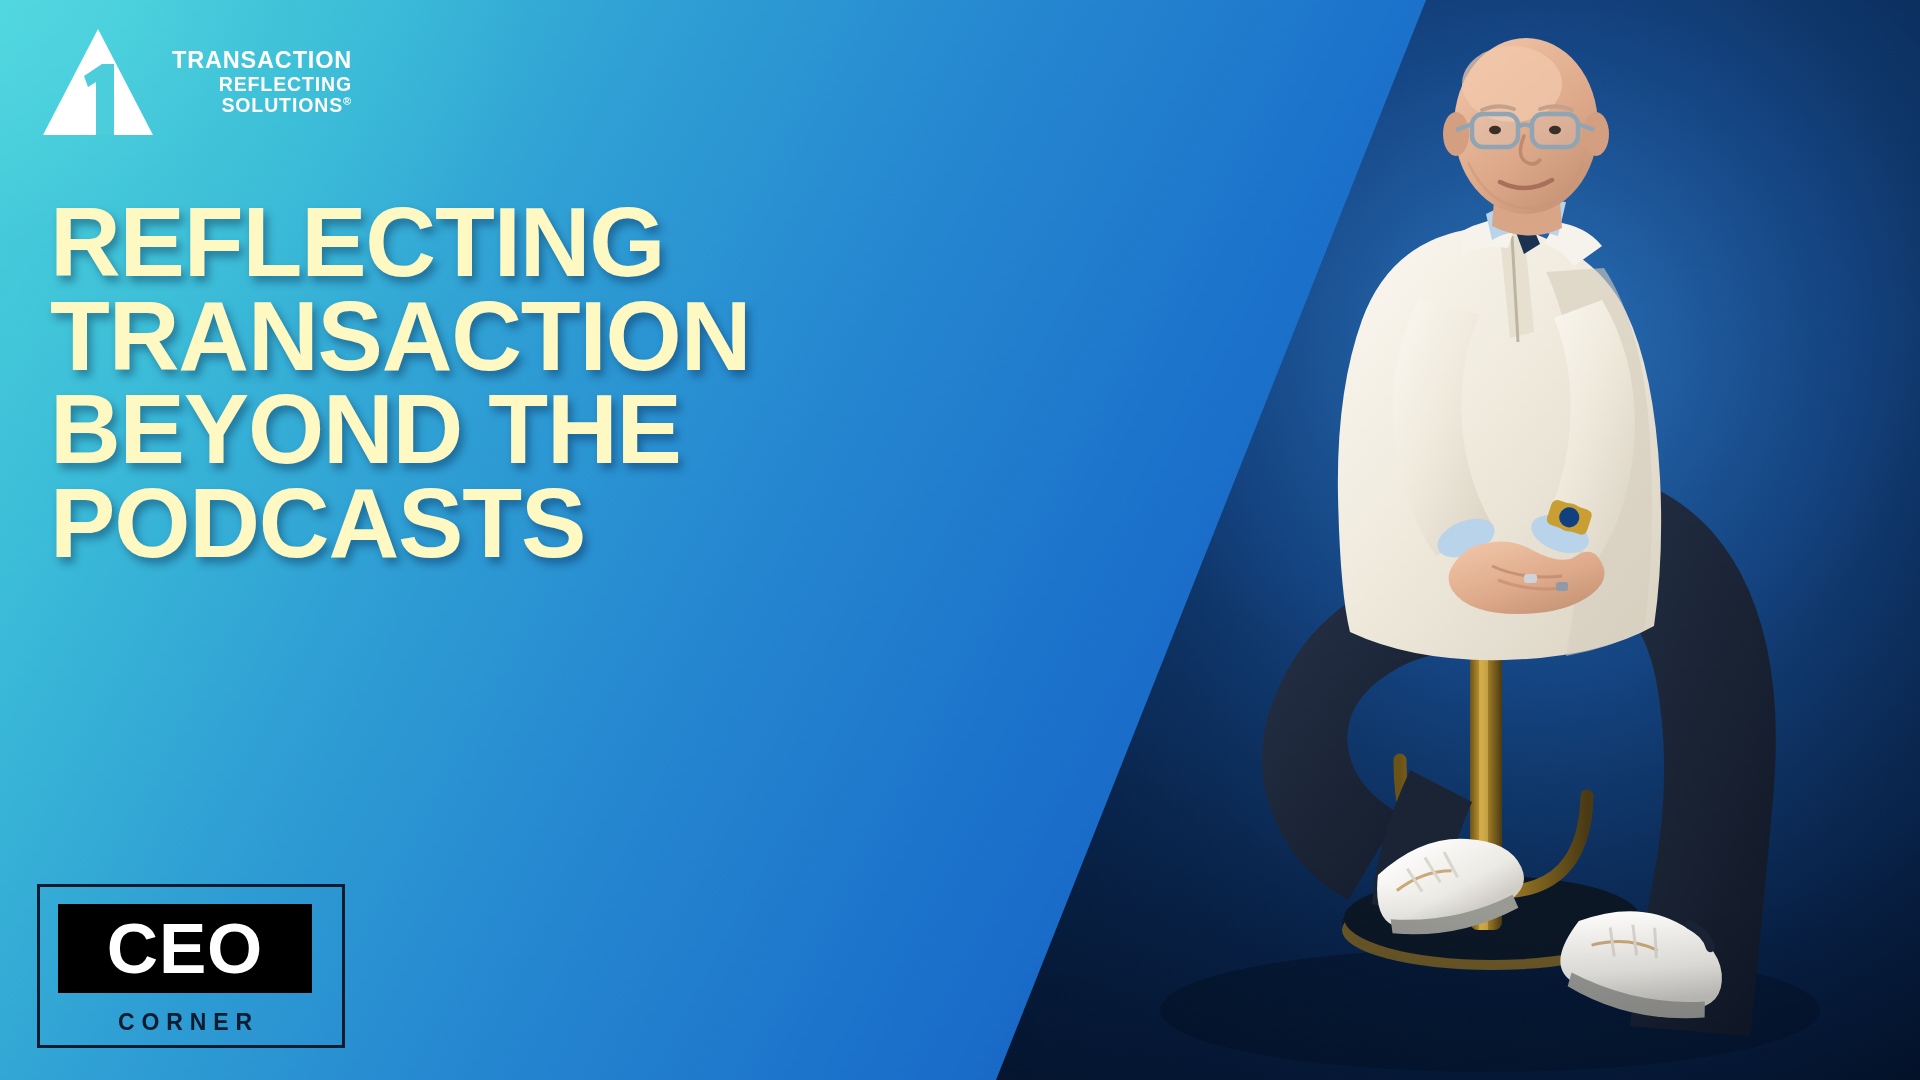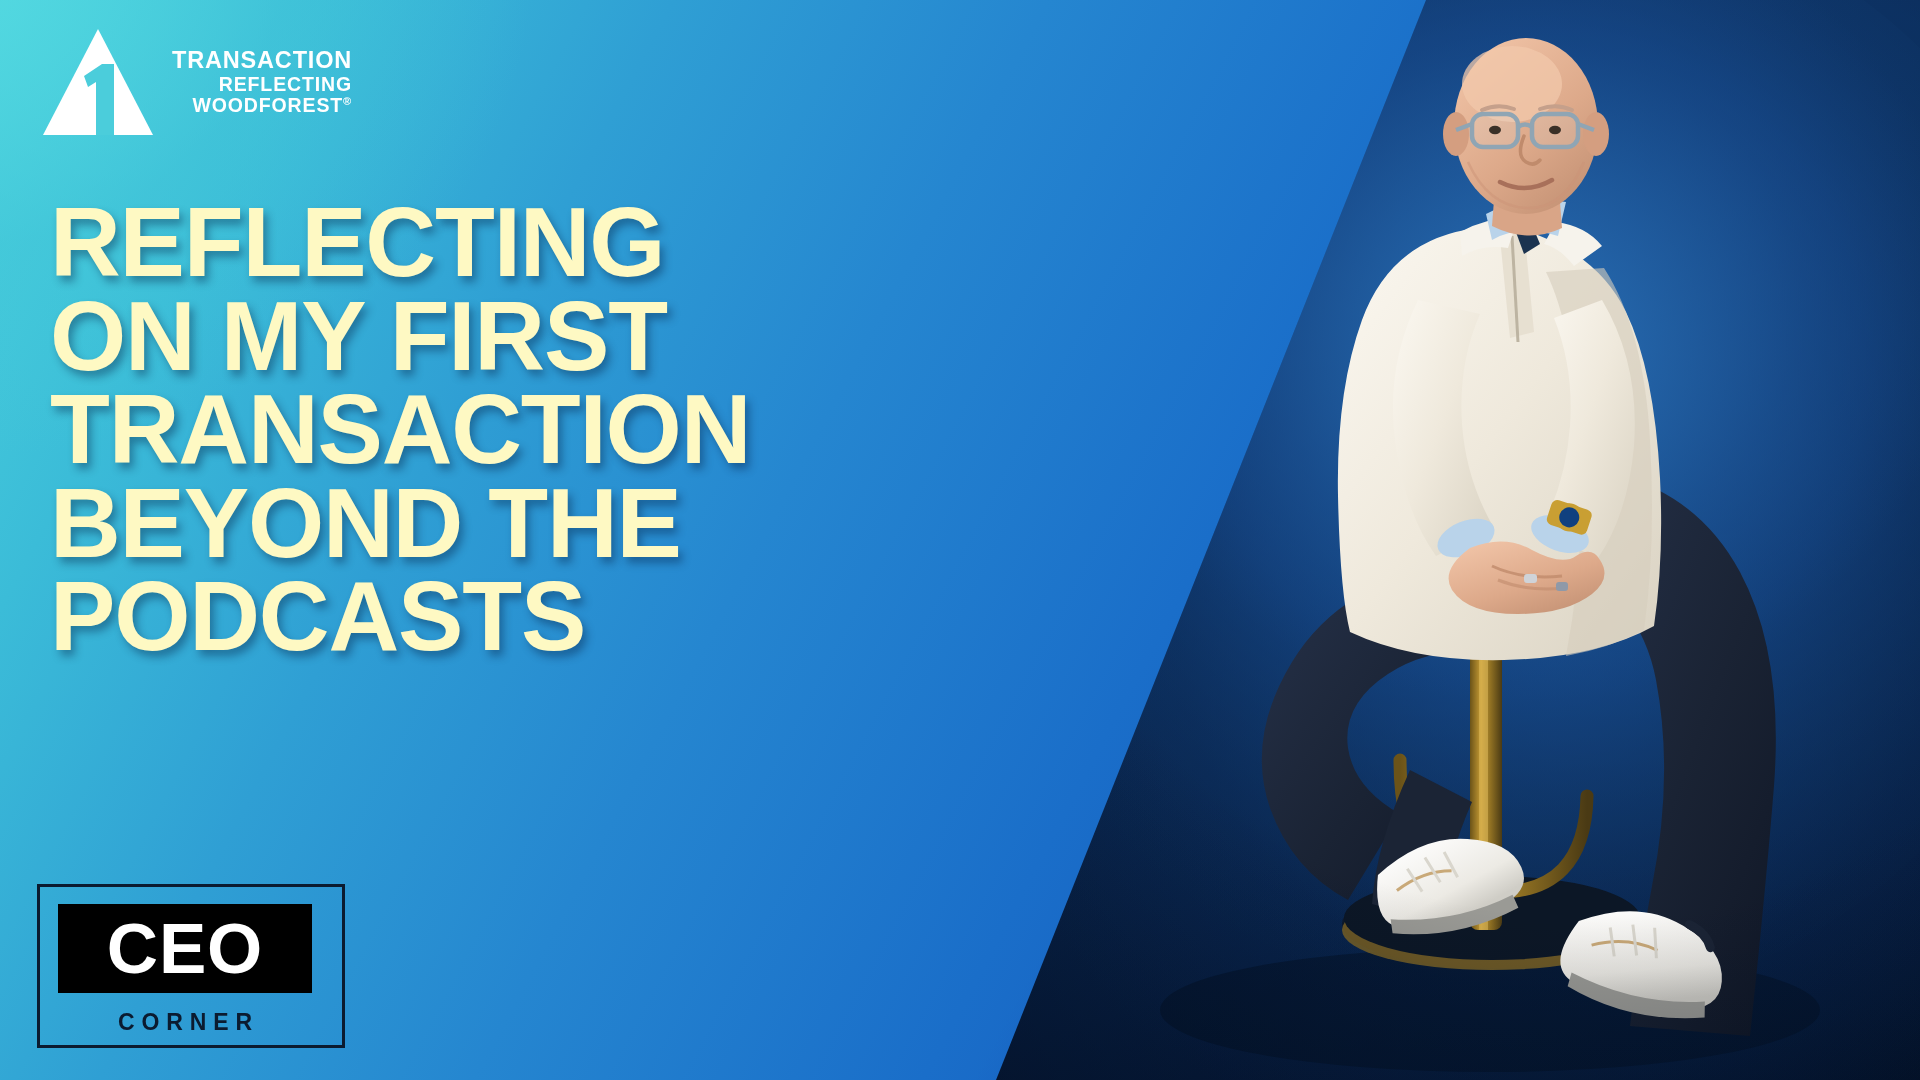--- a/index.html
+++ b/index.html
@@ -274,27 +274,26 @@
   <div class="brand-facet"></div>
 
   <div class="logo">
     <svg class="logo-mark" viewBox="0 0 116 112" xmlns="http://www.w3.org/2000/svg" aria-hidden="true">
       <path d="M58 3 L113 109 L3 109 Z" fill="#ffffff"></path>
       <path d="M44 50 L62 38 L74 38 L74 109 L56 109 L56 56 L48 61 Z" fill="#4bcddb"></path>
     </svg>
     <div class="logo-words">
       <div class="l1">TRANSACTION</div>
       <div class="l2">REFLECTING</div>
-      <div class="l3"><span>WOODFOREST</span><span class="reg">®</span></div>
+      <div class="l3"><span>SOLUTIONS</span><span class="reg">®</span></div>
     </div>
   </div>
 
   <div class="headline">
     <span class="ln">REFLECTING</span>
-    <span class="ln">ON MY FIRST</span>
     <span class="ln">TRANSACTION</span>
     <span class="ln">BEYOND THE</span>
     <span class="ln">PODCASTS</span>
   </div>
 
   <div class="ceo-badge">
     <div class="ceo-bar">
       <span>CEO</span>
     </div>
     <div class="ceo-sub">CORNER</div>

